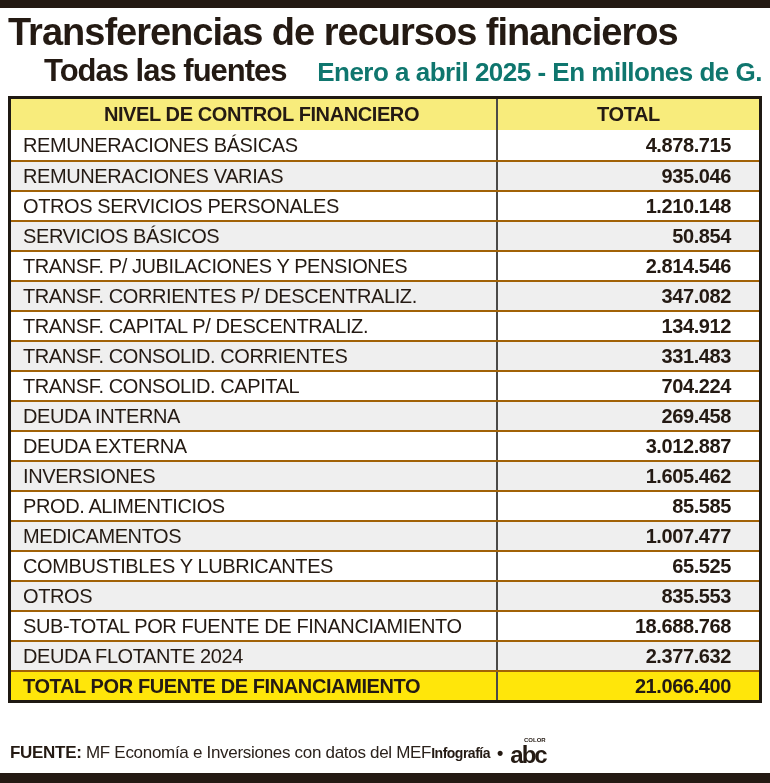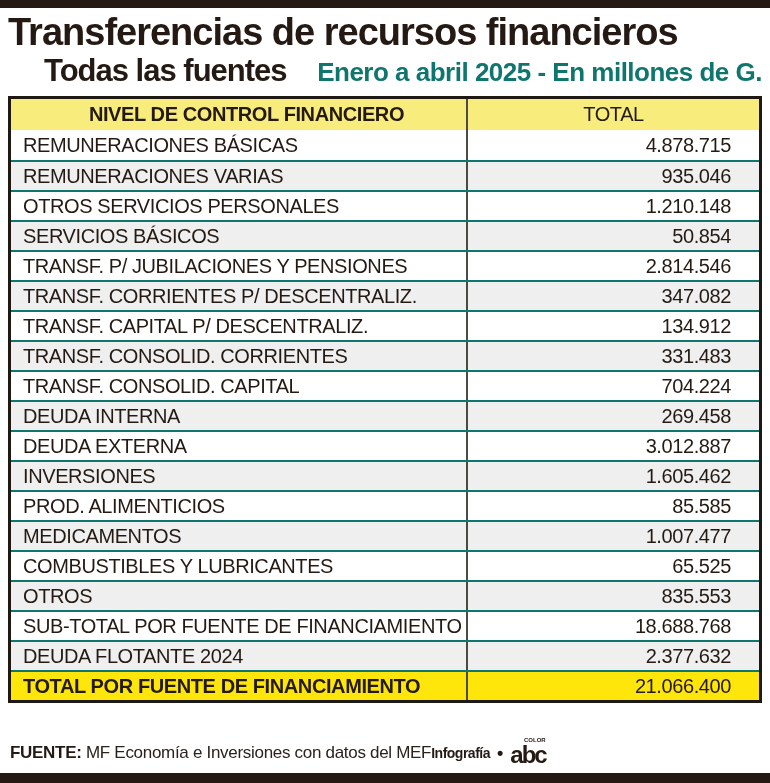--- a/index.html
+++ b/index.html
@@ -57,44 +57,44 @@
     white-space: nowrap;
   }
   .table {
     margin: 4px 8px 0 8px;
     border: 3px solid #1f1913;
   }
   .row {
     display: flex;
     align-items: stretch;
     height: 30px;
-    border-top: 2px solid #0f766e;
+    border-top: 2px solid #a16207;
     background: #ffffff;
   }
   .row:first-child { border-top: none; }
   .cell {
     display: flex;
     align-items: center;
   }
   .label-cell {
     flex: 1;
     padding-left: 12px;
     font-size: 20px;
     letter-spacing: -0.4px;
     white-space: nowrap;
     overflow: hidden;
   }
   .value-cell {
     flex: none;
-    width: 293px;
+    width: 263px;
     border-left: 2px solid #4c4a47;
     justify-content: flex-end;
     padding-right: 28px;
     font-size: 20px;
-    font-weight: normal;
+    font-weight: bold;
     letter-spacing: -0.4px;
     white-space: nowrap;
   }
   .header-row {
     background: var(--header-yellow, #f8ec7c);
     height: 31px;
   }
   .header-row .label-cell {
     justify-content: center;
     padding-left: 16px;

